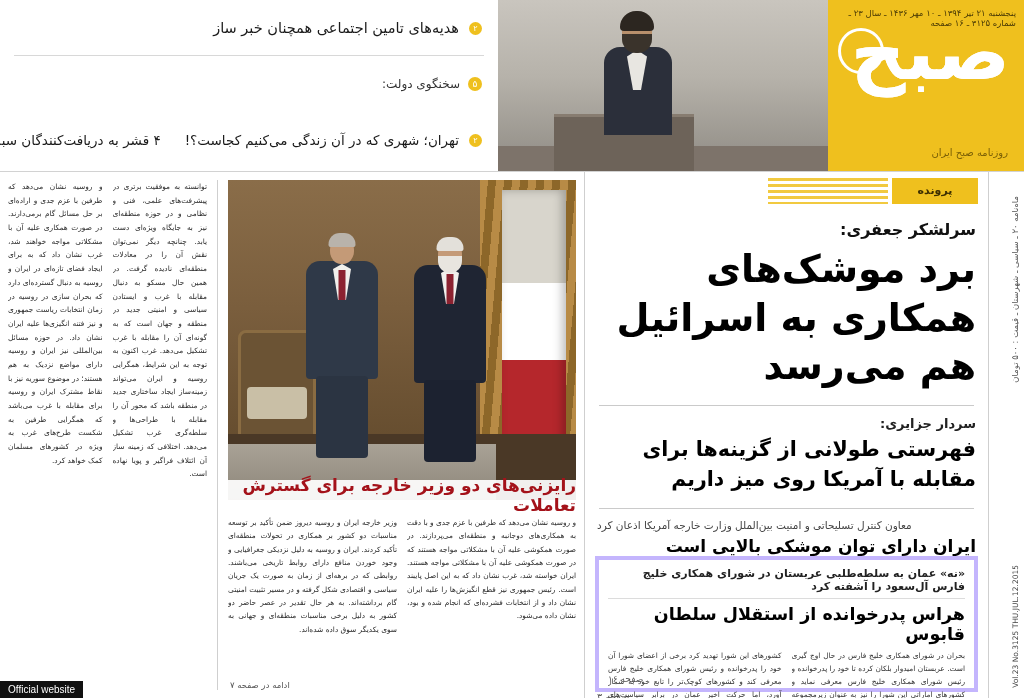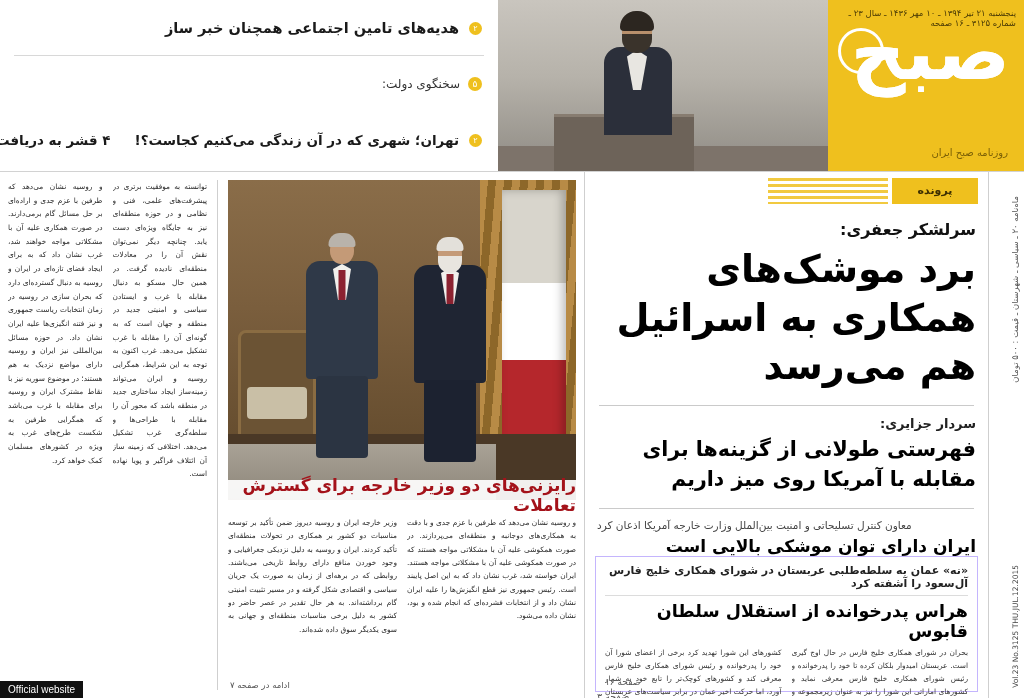--- a/index.html
+++ b/index.html
@@ -147,21 +147,21 @@
     border-radius: 50%;
     background: #efc01e;
     color: #fff;
     font-size: 8px;
     line-height: 13px;
     text-align: center;
     margin-left: 10px;
   }
   .hl-text {
     font-size: 14.5px;
-    font-weight: bold;
+    font-weight: normal;
     color: #1a1a1a;
     direction: rtl;
     white-space: nowrap;
   }
   .hl-badge {
     flex: 0 0 auto;
     width: 14px; height: 14px;
     border-radius: 50%;
     background: #efc01e;
     color: #fff;
@@ -288,21 +288,21 @@
   .big-head-2 {
     direction: rtl; text-align: right;
     font-size: 24.5px; font-weight: bold; color: #000;
     line-height: 1.4; margin-top: 4px;
   }
 
   .bottom-box {
     position: absolute;
     right: 10px; left: 10px; bottom: 6px;
     height: 136px;
-    border: 1px solid #c4b5fd;
+    border: 4px solid #c4b5fd;
     padding: 7px 9px;
     background: #fff;
   }
   .bb-quote {
     direction: rtl; text-align: right;
     font-size: 11px; color: #222; font-weight: bold;
     border-bottom: 1px solid #dcdcdc;
     padding-bottom: 5px;
   }
   .bb-head {

